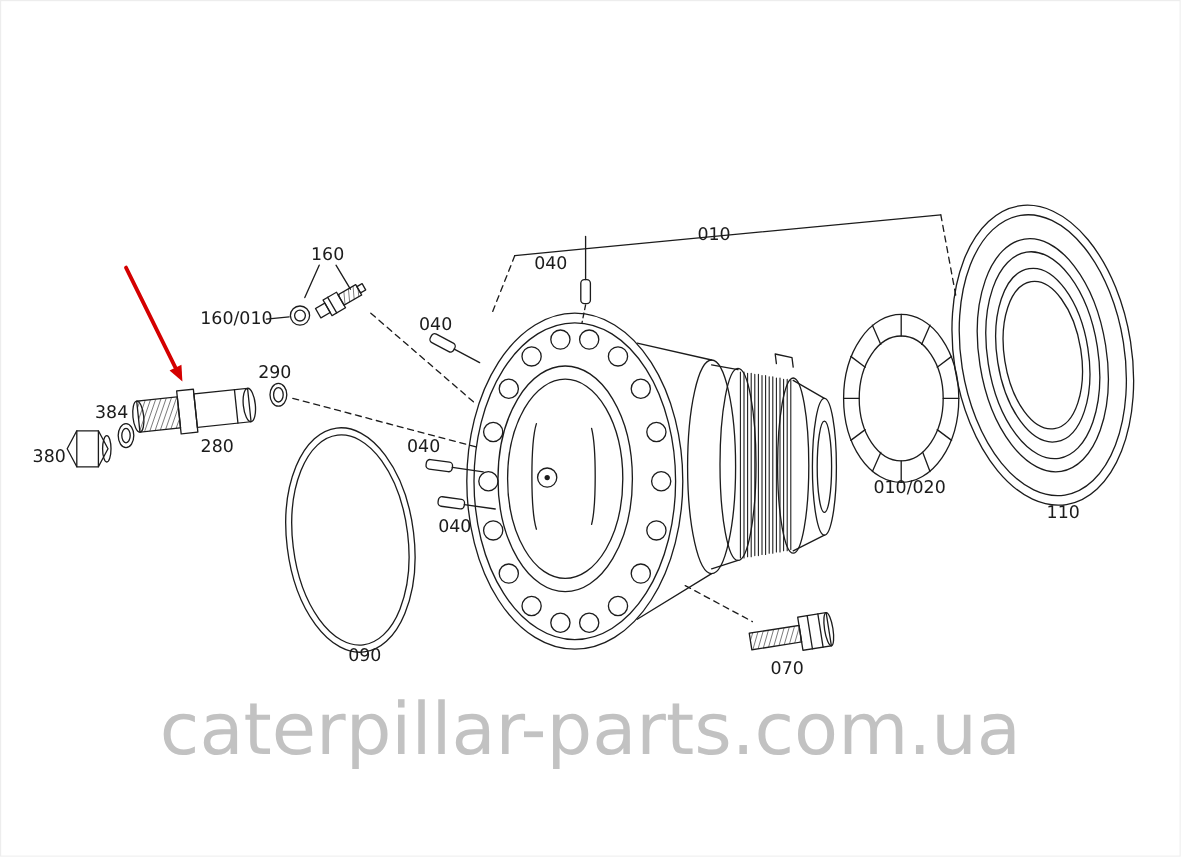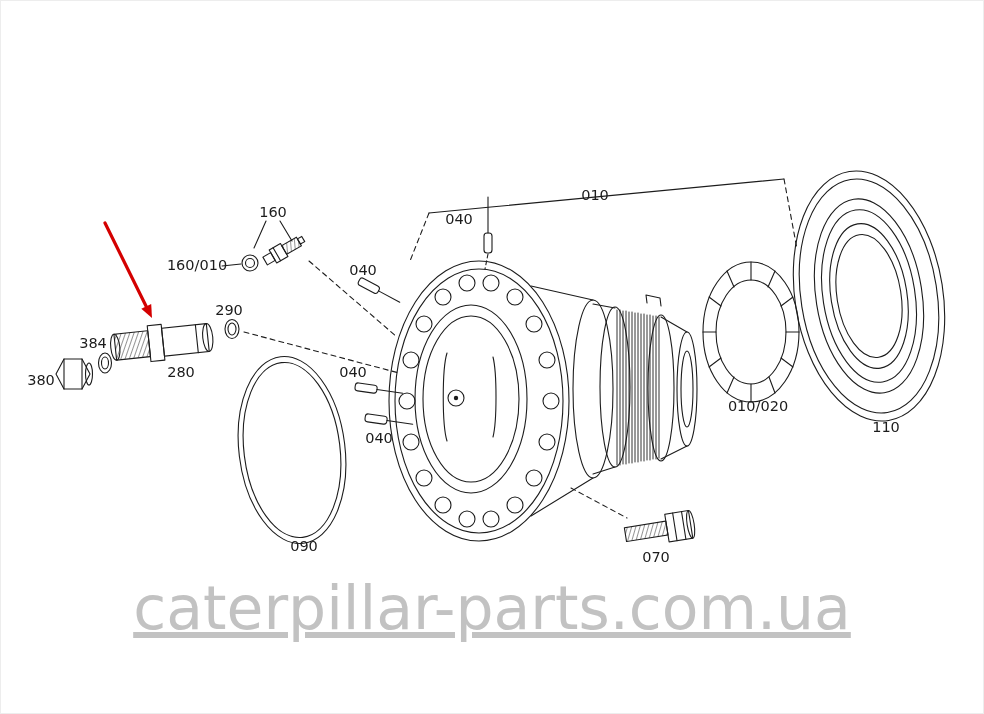--- a/index.html
+++ b/index.html
@@ -12,21 +12,21 @@
   }
   .canvas svg { position:absolute; left:0; top:0; color:var(--line); }
   .canvas svg text {
     fill:var(--line); stroke:none;
     font-family:"DejaVu Sans", sans-serif; font-size:14.5px;
   }
   .arrow { color:var(--arrow); }
   .watermark {
     position:absolute; left:50%; top:574px; transform:translateX(-50%);
     font-size:60px; line-height:1.1; color:var(--watermark);
-    white-space:nowrap; font-family:"DejaVu Sans", sans-serif;text-decoration:underline;
+    white-space:nowrap; font-family:"DejaVu Sans", sans-serif;
   }
 </style>
 </head>
 <body>
 
 <div class="canvas">
 
   <svg width="984" height="714" viewBox="0 0 984 714">
     <defs>
       <pattern id="th" width="4" height="8" patternUnits="userSpaceOnUse" patternTransform="rotate(25)">

